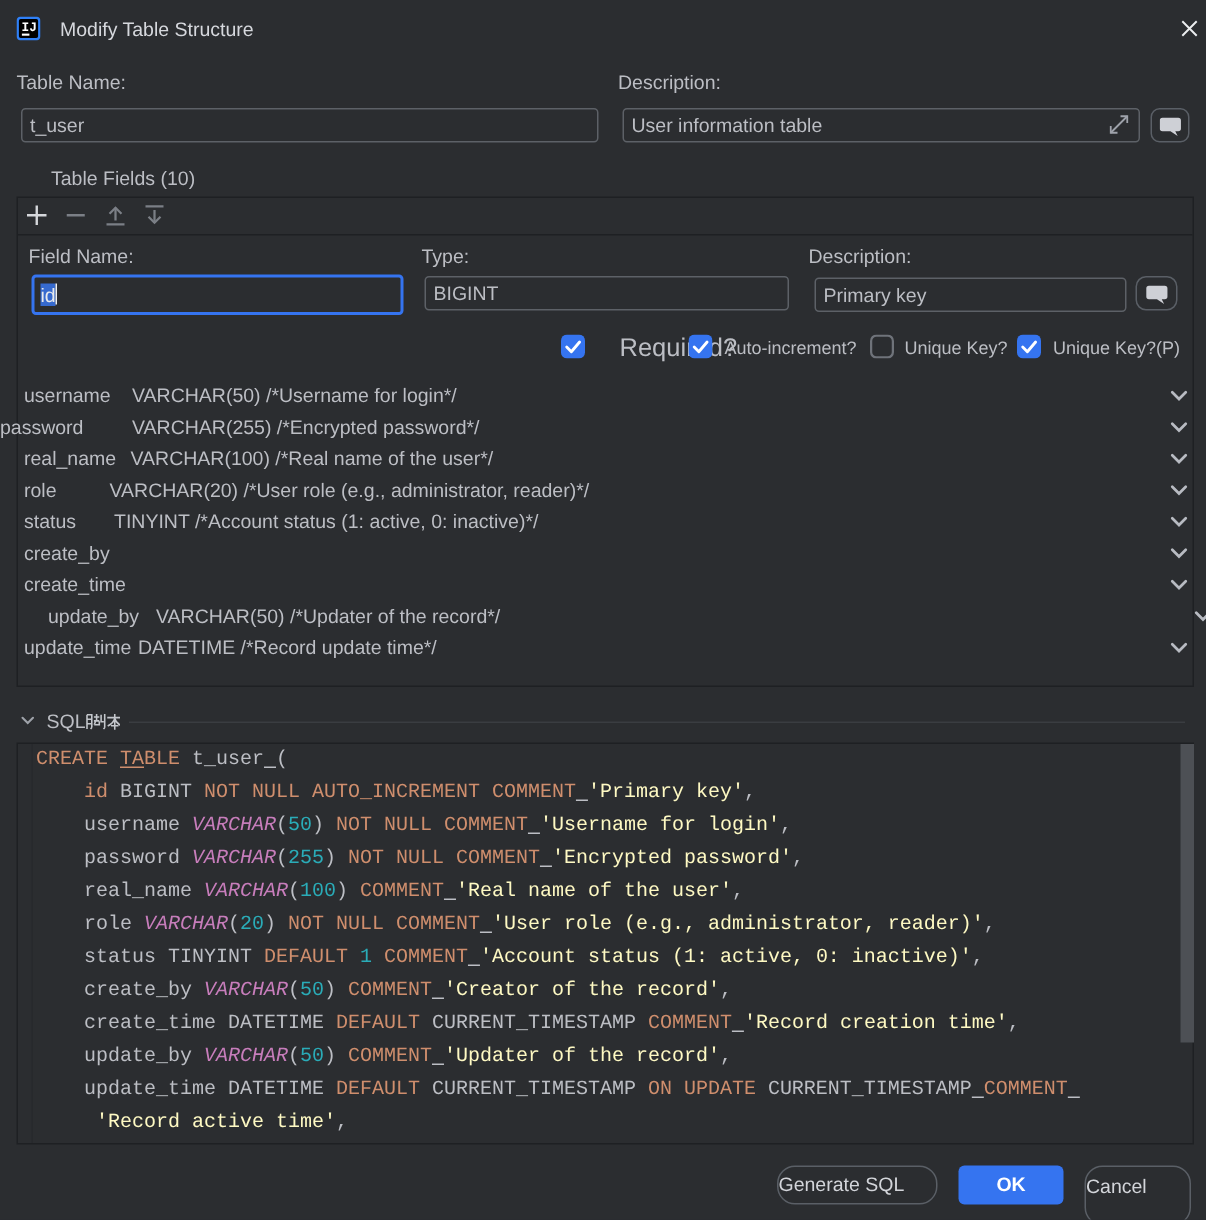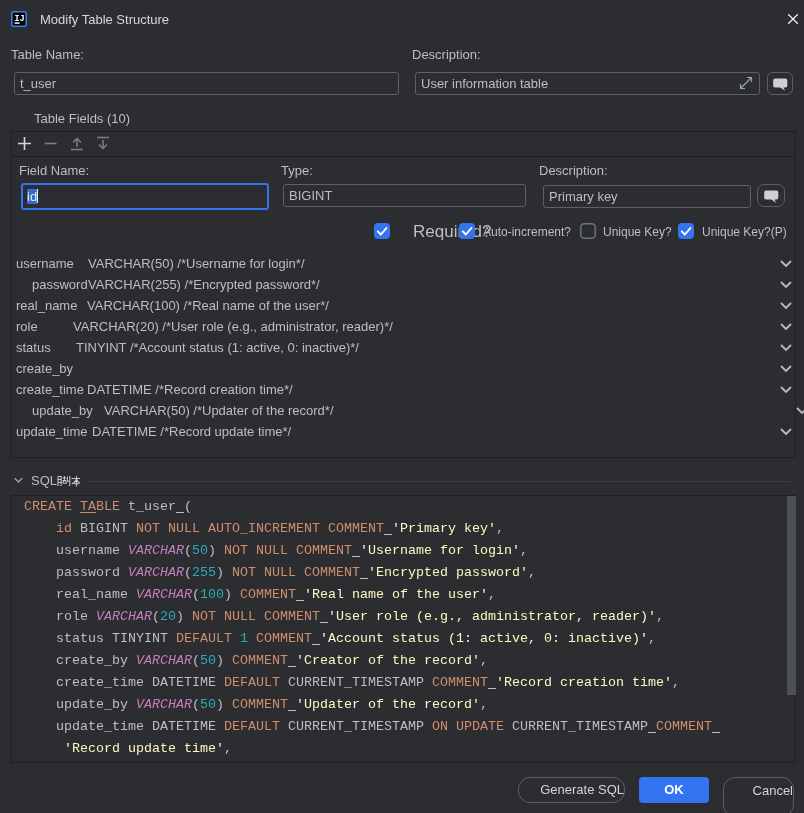--- a/index.html
+++ b/index.html
@@ -3,21 +3,21 @@
 <meta charset="utf-8">
 <style>
   * { margin:0; padding:0; box-sizing:border-box; }
   html,body { width:804px; height:813px; background:#2b2d30; overflow:hidden; }
   body { font-family:"Liberation Sans", sans-serif; font-size:13px; color:#bcbec4; position:relative; }
   .abs { position:absolute; }
   .lbl { line-height:16px; white-space:nowrap; }
   .inp { background:#2b2d30; border:1px solid #5d6167; border-radius:3px; line-height:21px; padding-left:5px; white-space:nowrap; overflow:hidden; color:#bcbec4; }
   .panel { border:1px solid #1e2023; }
   .row { height:20px; line-height:20px; white-space:nowrap; }
-  .btn { border:1px solid #5a5f66; border-radius:12px; text-align:right; line-height:24px; color:#d3d5da; }
+  .btn { border:1px solid #5a5f66; border-radius:12px; text-align:left; line-height:24px; color:#d3d5da; }
   pre.code { font-family:"Liberation Mono", monospace; font-size:13.34px; line-height:22px; color:#bcbec4; }
   .k { color:#cf8e6d; }
   .v { color:#c77dbb; font-style:italic; }
   .t { color:#2aacb8; }
   .s { color:#fef9c3; }
   u.sq { text-decoration-line:underline; text-decoration-style:wavy; text-decoration-color:#e8566a; text-decoration-thickness:1px; text-underline-offset:2px;text-decoration:underline; }
 </style>
 </head>
 <body>
 
@@ -105,21 +105,21 @@
 <div class="abs lbl" style="left:702px;top:224px;font-size:12px">Unique Key?(P)</div>
 
 <div class="abs row" style="left:0;top:254px;width:804px">
     <span class="abs" style="left:16px">username</span>
     <span class="abs" style="left:88px">VARCHAR(50) /*Username for login*/</span>
     <svg class="abs" style="left:780px;top:6px" width="12" height="8">
       <path d="M1.5 1.5 L6 6 L10.5 1.5" stroke="#b8bbc2" stroke-width="1.8" fill="none" stroke-linecap="round"></path>
     </svg>
   </div>
 <div class="abs row" style="left:0;top:275px;width:804px">
-    <span class="abs" style="left:32px">password</span>
+    <span class="abs" style="left:0">password</span>
     <span class="abs" style="left:88px">VARCHAR(255) /*Encrypted password*/</span>
     <svg class="abs" style="left:780px;top:6px" width="12" height="8">
       <path d="M1.5 1.5 L6 6 L10.5 1.5" stroke="#b8bbc2" stroke-width="1.8" fill="none" stroke-linecap="round"></path>
     </svg>
   </div>
 <div class="abs row" style="left:0;top:296px;width:660px">
     <span class="abs" style="left:16px">real_name</span>
     <span class="abs" style="left:87px">VARCHAR(100) /*Real name of the user*/</span>
     <svg class="abs" style="left:780px;top:6px" width="12" height="8">
       <path d="M1.5 1.5 L6 6 L10.5 1.5" stroke="#b8bbc2" stroke-width="1.8" fill="none" stroke-linecap="round"></path>
@@ -140,21 +140,20 @@
     </svg>
   </div>
 <div class="abs row" style="left:0;top:359px;width:804px">
     <span class="abs" style="left:16px">create_by</span>
     <svg class="abs" style="left:780px;top:6px" width="12" height="8">
       <path d="M1.5 1.5 L6 6 L10.5 1.5" stroke="#b8bbc2" stroke-width="1.8" fill="none" stroke-linecap="round"></path>
     </svg>
   </div>
 <div class="abs row" style="left:0;top:380px;width:804px">
     <span class="abs" style="left:16px">create_time</span>
-    <span class="abs" style="left:87px">DATETIME /*Record creation time*/</span>
     <svg class="abs" style="left:780px;top:6px" width="12" height="8">
       <path d="M1.5 1.5 L6 6 L10.5 1.5" stroke="#b8bbc2" stroke-width="1.8" fill="none" stroke-linecap="round"></path>
     </svg>
   </div>
 <div class="abs row" style="left:16px;top:401px;width:800px">
     <span class="abs" style="left:16px">update_by</span>
     <span class="abs" style="left:88px">VARCHAR(50) /*Updater of the record*/</span>
     <svg class="abs" style="left:780px;top:6px" width="12" height="8">
       <path d="M1.5 1.5 L6 6 L10.5 1.5" stroke="#b8bbc2" stroke-width="1.8" fill="none" stroke-linecap="round"></path>
     </svg>
@@ -186,17 +185,17 @@
     <span class="k">id</span> BIGINT <span class="k">NOT NULL AUTO_INCREMENT COMMENT</span><u class="sq"> </u><span class="s">'Primary key'</span>,
     username <span class="v">VARCHAR</span>(<span class="t">50</span>) <span class="k">NOT NULL COMMENT</span><u class="sq"> </u><span class="s">'Username for login'</span>,
     password <span class="v">VARCHAR</span>(<span class="t">255</span>) <span class="k">NOT NULL COMMENT</span><u class="sq"> </u><span class="s">'Encrypted password'</span>,
     real_name <span class="v">VARCHAR</span>(<span class="t">100</span>) <span class="k">COMMENT</span><u class="sq"> </u><span class="s">'Real name of the user'</span>,
     role <span class="v">VARCHAR</span>(<span class="t">20</span>) <span class="k">NOT NULL COMMENT</span><u class="sq"> </u><span class="s">'User role (e.g., administrator, reader)'</span>,
     status TINYINT <span class="k">DEFAULT</span> <span class="t">1</span> <span class="k">COMMENT</span><u class="sq"> </u><span class="s">'Account status (1: active, 0: inactive)'</span>,
     create_by <span class="v">VARCHAR</span>(<span class="t">50</span>) <span class="k">COMMENT</span><u class="sq"> </u><span class="s">'Creator of the record'</span>,
     create_time DATETIME <span class="k">DEFAULT</span> CURRENT_TIMESTAMP <span class="k">COMMENT</span><u class="sq"> </u><span class="s">'Record creation time'</span>,
     update_by <span class="v">VARCHAR</span>(<span class="t">50</span>) <span class="k">COMMENT</span><u class="sq"> </u><span class="s">'Updater of the record'</span>,
     update_time DATETIME <span class="k">DEFAULT</span> CURRENT_TIMESTAMP <span class="k">ON UPDATE</span> CURRENT_TIMESTAMP<u class="sq"> </u><span class="k">COMMENT</span><u class="sq"> </u>
-     <span class="s">'Record update time'</span>,</pre>
+     <span class="s">'Record active time'</span>,</pre>
 
 <div class="abs btn" style="left:518px;top:777px;width:107px;height:26px">Generate SQL</div>
 <div class="abs" style="left:639px;top:777px;width:70px;height:26px;background:#3574f0;border-radius:4px;text-align:center;line-height:26px;color:#fff;font-weight:bold">OK</div>
 <div class="abs btn" style="left:723px;top:777px;width:71px;height:40px;line-height:26px">Cancel</div>
 
 </body></html>

